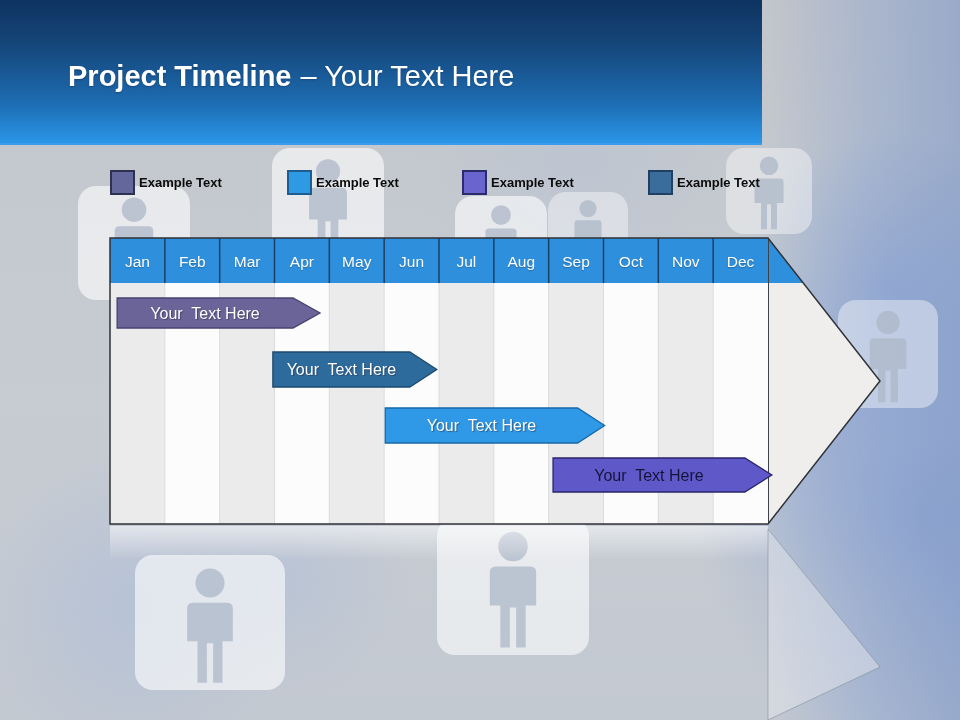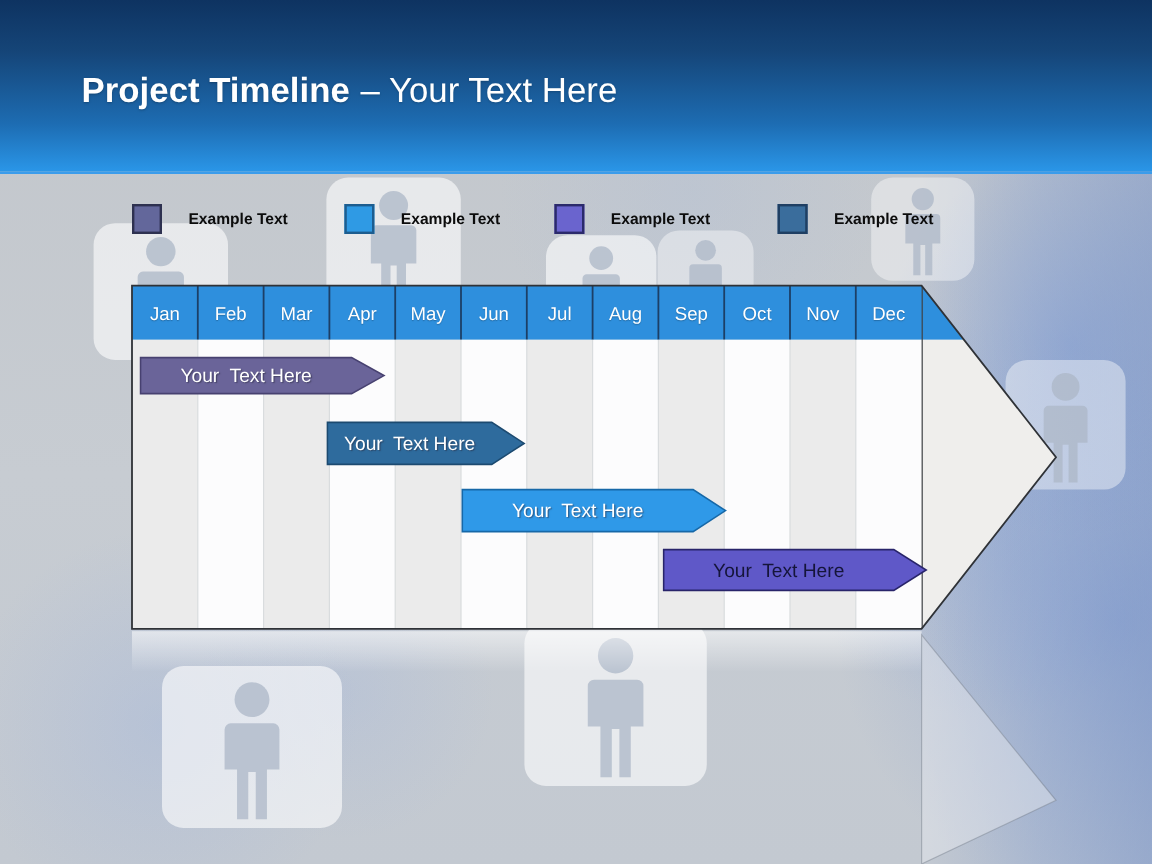--- a/index.html
+++ b/index.html
@@ -24,32 +24,32 @@
   
   .person-card{
     position:absolute;z-index:1;border-radius:18px;
     background:rgba(255,255,255,0.60);
   }
   .person-card svg{width:100%;height:100%;display:block;}
   .person-card svg *{fill:rgba(172,183,199,0.75);}
   .faint{background:rgba(255,255,255,0.42);}
   
   .header{
-    position:absolute;left:0;top:0;width:960px;height:143px;z-index:6;
+    position:absolute;left:0;top:0;width:762px;height:143px;z-index:6;
     background:linear-gradient(180deg,#0e3361 0%,#154578 30%,#1d6cb2 72%,#2a96e8 100%);
     border-bottom:2px solid #3b9ceb;
   }
   .title{position:absolute;left:68px;top:60px;font-size:29px;color:#ffffff;white-space:nowrap;}
   .t-bold{font-weight:bold;margin-right:9px;text-shadow:0 1px 2px rgba(0,0,0,0.25);}
   .t-light{font-weight:normal;text-shadow:0 1px 2px rgba(0,0,0,0.2);}
   
   #legend{position:absolute;inset:0;z-index:5;}
   .legend-item{position:absolute;top:170px;display:flex;align-items:center;height:24px;}
   .swatch{width:21px;height:21px;border:2px solid #223;flex:0 0 auto;}
-  .legend-label{margin-left:22px;font-size:13px;font-weight:bold;color:#0c0c0c;white-space:pre;}
+  .legend-label{margin-left:4px;font-size:13px;font-weight:bold;color:#0c0c0c;white-space:pre;}
   
   #tl{position:absolute;inset:0;z-index:4;}
   .mon{font-size:15.5px;fill:#ffffff;text-anchor:middle;text-shadow:0 1px 1px rgba(0,0,0,0.25);}
   .bartxt{font-size:16px;text-anchor:middle;white-space:pre;}
   .bartxt-light{text-shadow:1px 1px 1px rgba(40,40,60,0.55);}
   
   .reflect-band{
     position:absolute;left:110px;top:526px;width:658px;height:34px;z-index:2;
     background:linear-gradient(180deg,rgba(255,255,255,0.55),rgba(255,255,255,0));
   }

